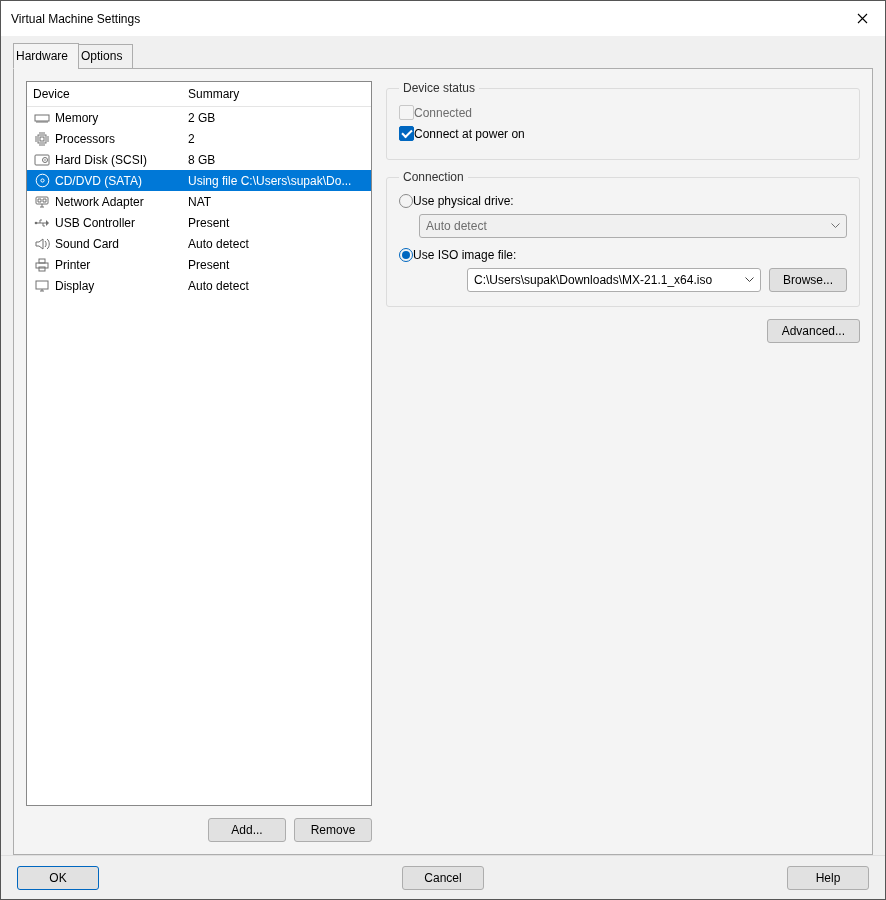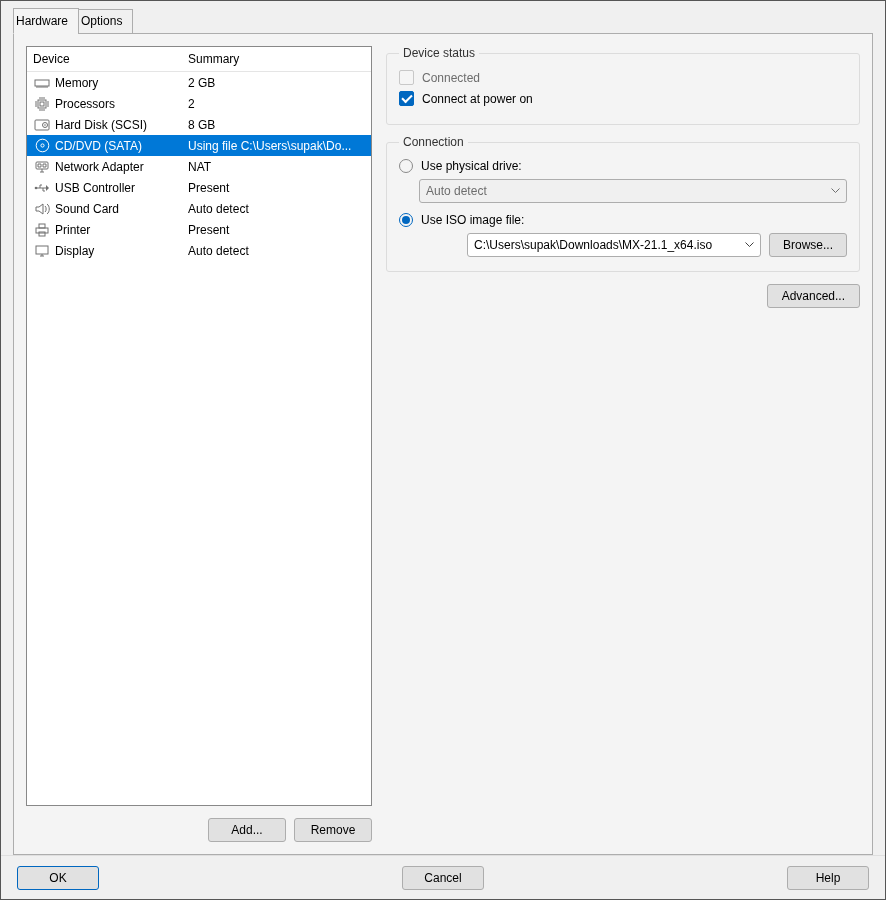--- a/index.html
+++ b/index.html
@@ -24,21 +24,21 @@
   .row .icon { width:18px; height:16px; margin-right:4px; display:flex; align-items:center; justify-content:center; color:#777; }
   .row.selected { background:#0078d7; color:#fff; }
   .row.selected .icon { color:#fff; }
   .row .c1 { width:133px; overflow:hidden; text-overflow:ellipsis; }
   .row .c2 { flex:1; overflow:hidden; text-overflow:ellipsis; }
   .leftbtns { display:flex; justify-content:flex-end; gap:8px; margin-top:12px; }
   .btn { border:1px solid #adadad; background:#e1e1e1; padding:4px 14px; min-width:78px; text-align:center; cursor:default; border-radius:3px; }
   .right { flex:1; display:flex; flex-direction:column; gap:10px; }
   fieldset { border:1px solid #dcdcdc; border-radius:3px; padding:8px 12px 12px 12px; margin:0; }
   legend { padding:0 4px; color:#333; }
-  .chk, .rad { display:flex; align-items:flex-end; gap:8px; margin:2px 0 6px 0; }
+  .chk, .rad { display:flex; align-items:flex-end; gap:0; margin:2px 0 6px 0; }
   .chkbox { width:15px; height:15px; border:1px solid #8a8a8a; background:#fff; display:flex; align-items:center; justify-content:center; border-radius:2px; }
   .chkbox.disabled { border-color:#c8c8c8; background:#f5f5f5; }
   .chkbox.checked { background:#0067c0; border-color:#0067c0; }
   .chkbox.checked::after { content:""; width:8px; height:4px; border-left:2px solid #fff; border-bottom:2px solid #fff; transform:rotate(-45deg) translate(1px,-1px); }
   .radio { width:14px; height:14px; border:1px solid #8a8a8a; border-radius:50%; display:flex; align-items:center; justify-content:center; }
   .radio.selected { border-color:#0067c0; }
   .radio.selected::after { content:""; width:8px; height:8px; background:#0067c0; border-radius:50%; }
   .disabled-text { color:#6d6d6d; }
   .combo { border:1px solid #adadad; background:#fff; height:24px; display:flex; align-items:center; padding:0 6px; border-radius:3px; position:relative; }
   .combo.disabled { background:#f0f0f0; color:#6d6d6d; }
@@ -47,20 +47,28 @@
   .rightbtns { display:flex; justify-content:flex-end; margin-top:2px; }
   .footer { height:44px; display:flex; align-items:center; justify-content:space-between; gap:2px; padding:0 16px; border-top:1px solid #dfdfdf; background:#f0f0f0; }
   .btn.primary { border:1px solid #0067c0; }
   svg { display:block; }
 </style>
 </head>
 <body>
 
 <div class="window">
 
+  <div class="titlebar">
+    <span class="title">Virtual Machine Settings</span>
+    <div class="close">
+      <svg width="11" height="11" viewBox="0 0 11 11">
+          <path d="M1 1 L10 10 M10 1 L1 10" stroke="#000" stroke-width="1.1"></path>
+        </svg>
+    </div>
+  </div>
 
   <div class="body">
     <div class="tabs">
       <div class="tab active">Hardware</div>
       <div class="tab">Options</div>
     </div>
 
     <div class="tabpage">
 
       <div class="left">

